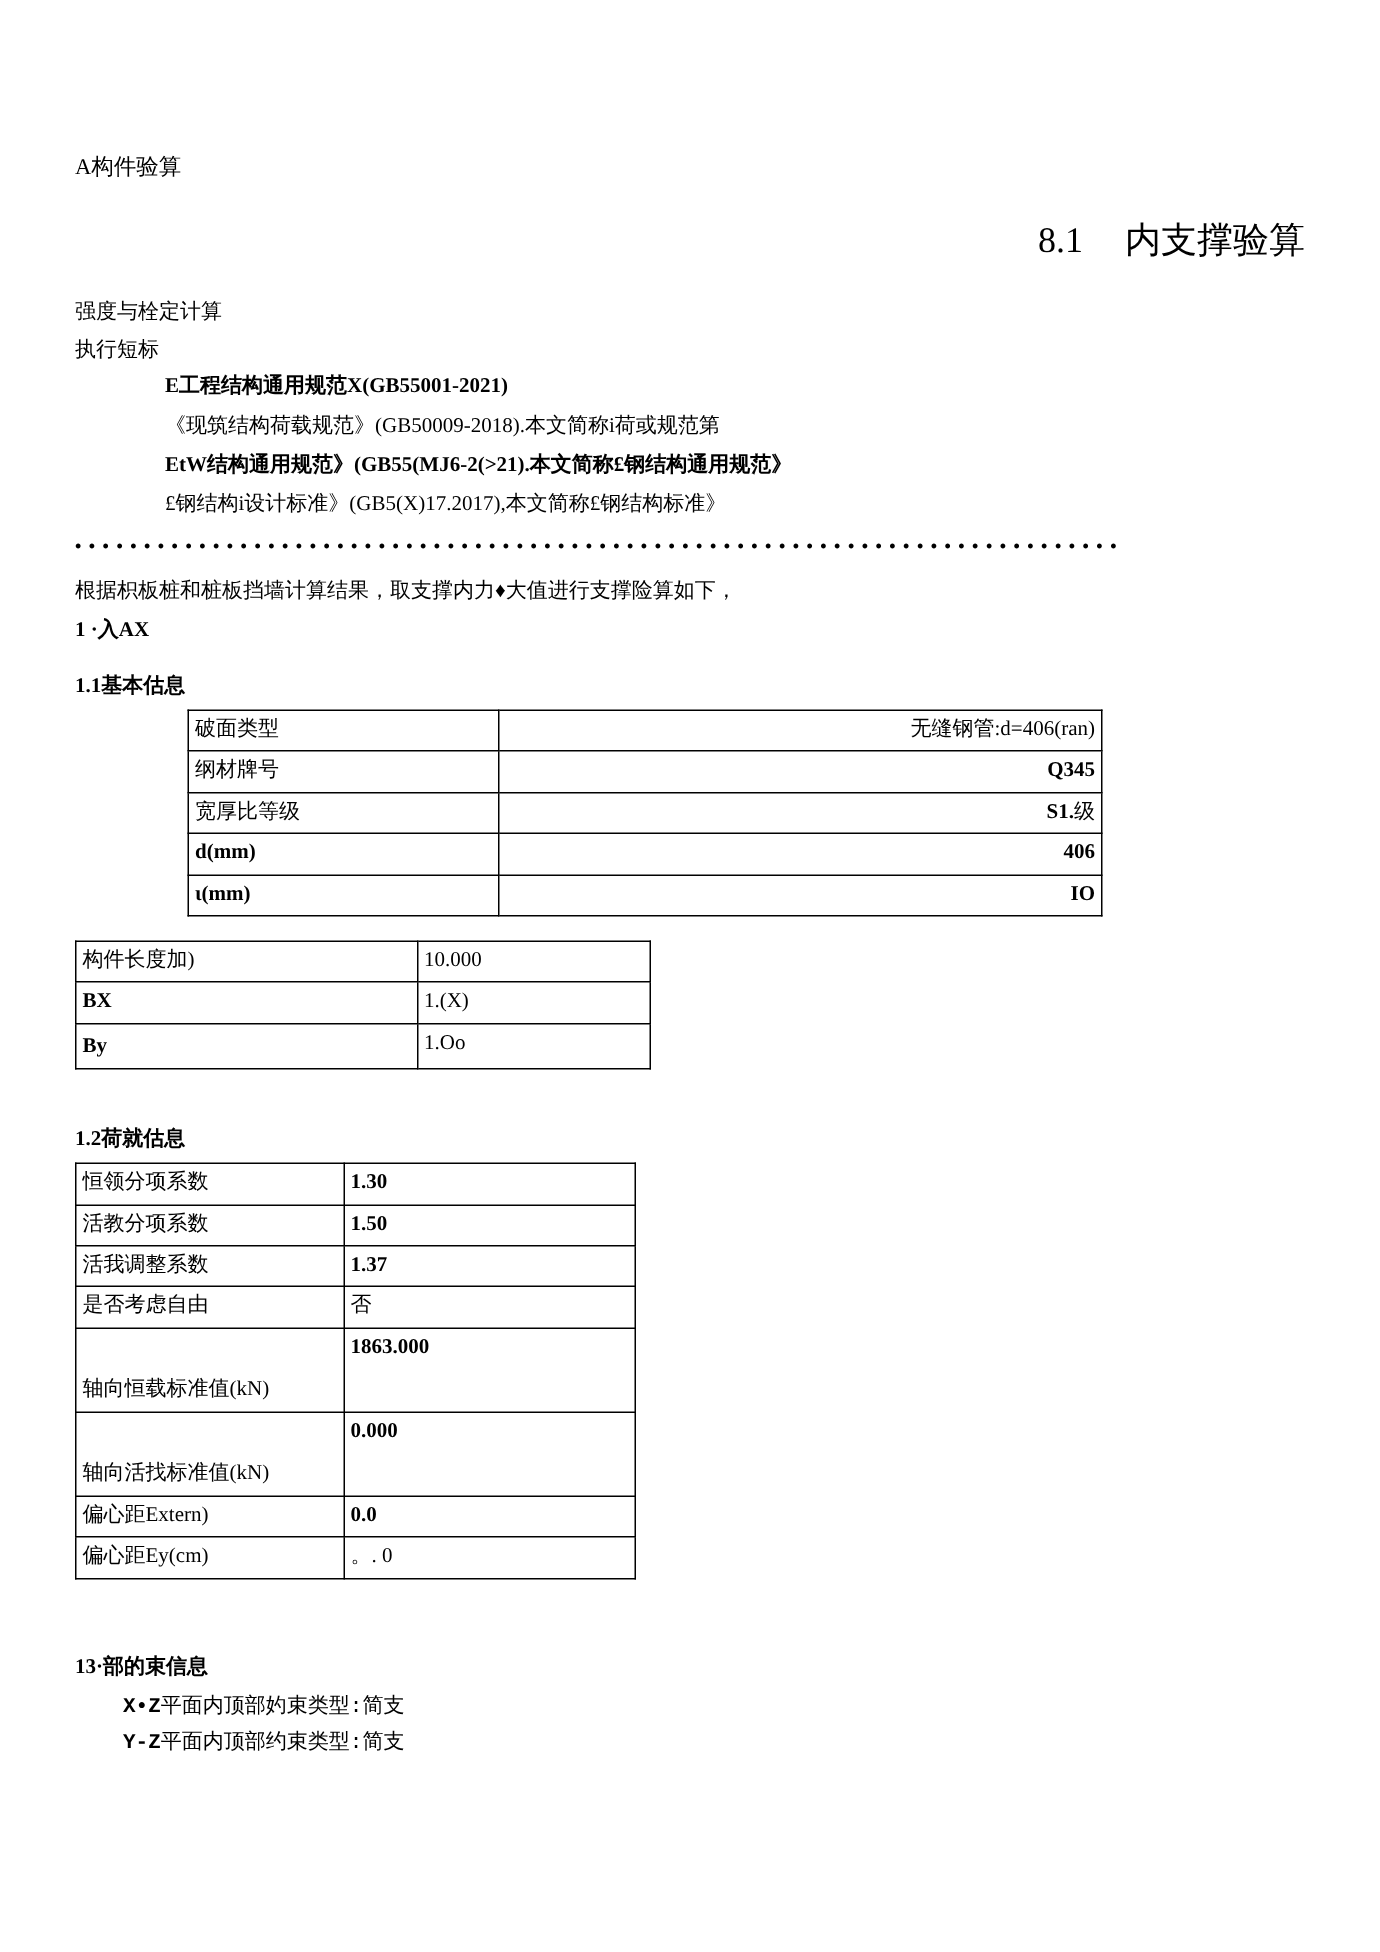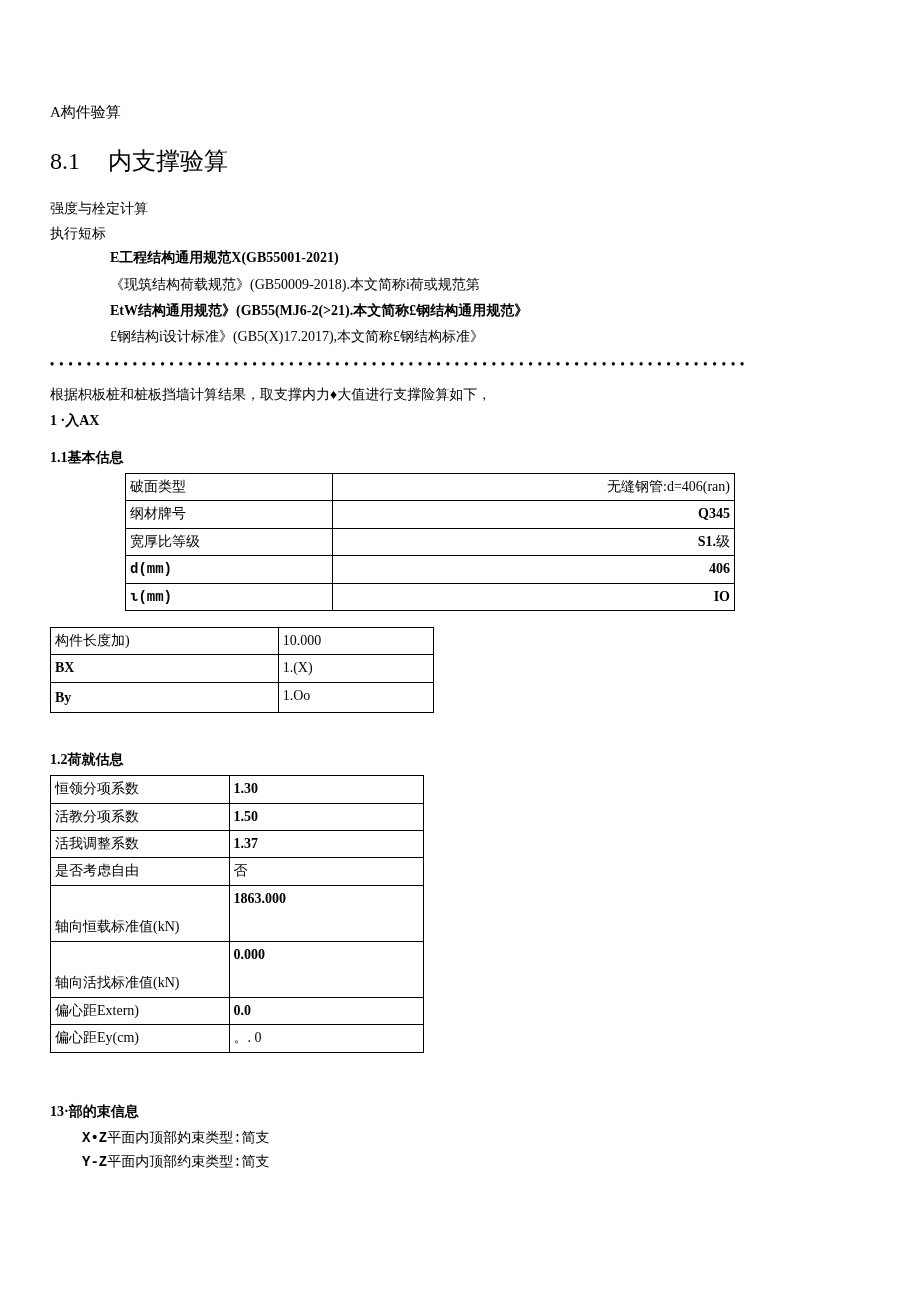--- a/index.html
+++ b/index.html
@@ -6,21 +6,21 @@
     body {
       font-family: "SimSun", "宋体", serif;
       font-size: 14px;
       color: #000;
       background: #fff;
       width: 920px;
       padding: 100px 50px 50px 50px;
       line-height: 1.6;
     }
     .title-a { font-size: 15px; margin-bottom: 18px; }
-    .title-81 { font-size: 24px; margin-bottom: 18px; font-family: "SimSun", serif; }
+    .title-81 { font-size: 24px; margin-bottom: 18px; font-family: "SimSun", serif; text-align: right; }
     .title-81 .num { margin-right: 28px; }
     .subtitle { font-size: 14px; margin-bottom: 2px; }
     .exec-label { font-size: 14px; margin-bottom: 2px; }
     .standards { padding-left: 60px; margin-bottom: 6px; }
     .standards div { margin-bottom: 4px; }
     .bold { font-weight: bold; }
     .dots {
       letter-spacing: 1px;
       font-weight: bold;
       font-size: 12px;
@@ -30,21 +30,21 @@
     }
     .para { margin-bottom: 4px; }
     .section-num { font-weight: bold; margin: 4px 0 14px 0; }
     .section-label { font-weight: bold; margin: 12px 0 4px 0; }
 
     table { border-collapse: collapse; }
     table td { border: 1px solid #000; padding: 2px 4px; font-size: 14px; vertical-align: top; }
     .bold-cell { font-weight: bold; }
 
     .tbl-basic { margin-left: 75px; width: 610px; }
-    .tbl-basic td:first-child { width: 207px; font-family: Liberation Mono, monospace; }
+    .tbl-basic td:first-child { width: 207px; }
     .tbl-basic td:last-child { width: 403px; text-align: right; }
 
     .tbl-member { margin-left: 0; margin-top: 16px; width: 384px; }
     .tbl-member td:first-child { width: 211px; }
     .tbl-member td:last-child { width: 144px; }
 
     .tbl-load { margin-left: 0; width: 374px; }
     .tbl-load td:first-child { width: 170px; }
     .tbl-load td:last-child { width: 185px; }
     .tbl-load .tall { height: 56px; vertical-align: bottom; }

